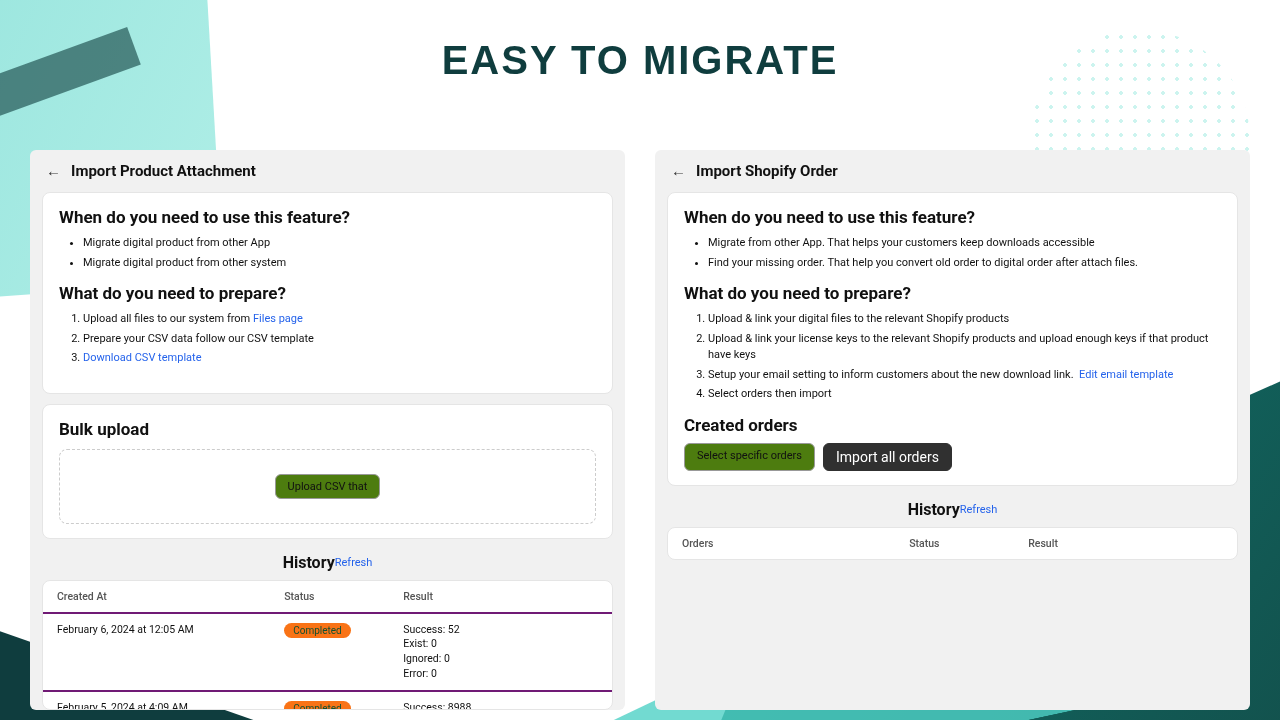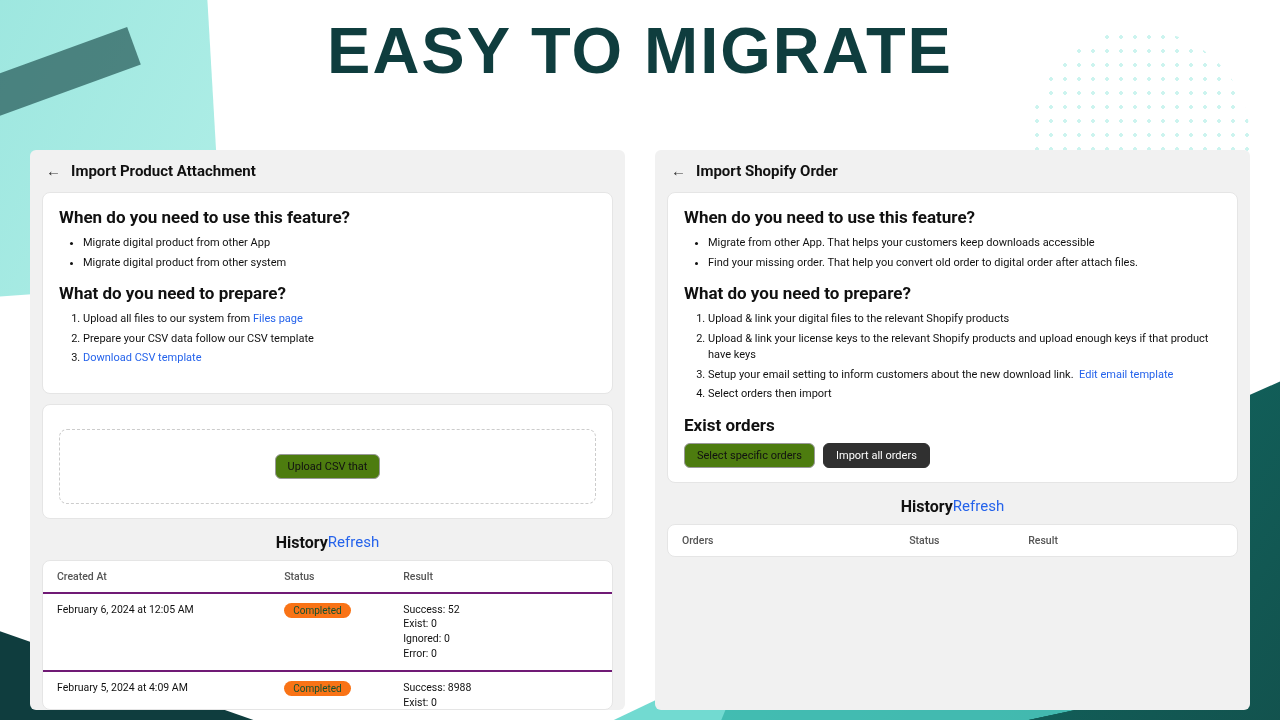--- a/index.html
+++ b/index.html
@@ -4,37 +4,37 @@
 <style>
 *{margin:0;padding:0;box-sizing:border-box;font-family:-apple-system,BlinkMacSystemFont,"Segoe UI",Roboto,sans-serif}
 body{width:1280px;height:720px;background:#fff;position:relative;overflow:hidden}
 .bg-deco{position:absolute;z-index:0}
 .deco-tl{top:-80px;left:-120px;width:400px;height:400px;background:linear-gradient(135deg,#4fd1c5 0%,#81e6d9 100%);transform:rotate(-20deg);opacity:0.6;clip-path:polygon(0 0,100% 0,70% 100%,0 80%)}
 .deco-tl2{top:60px;left:-60px;width:200px;height:40px;background:#0f3d3e;transform:rotate(-20deg);opacity:0.6}
 .deco-br{bottom:-100px;right:-50px;width:700px;height:400px;background:linear-gradient(135deg,#0f766e 0%,#134e4a 100%);transform:rotate(-8deg);clip-path:polygon(20% 40%,100% 0,100% 100%,0 100%)}
 .deco-br2{bottom:-40px;right:200px;width:500px;height:200px;background:#4fd1c5;transform:rotate(-12deg);clip-path:polygon(0 60%,100% 0,100% 100%,0 100%);opacity:0.8}
 .deco-bl{bottom:-50px;left:-30px;width:400px;height:200px;background:#0f3d3e;transform:rotate(8deg);clip-path:polygon(0 40%,100% 80%,80% 100%,0 100%)}
 .dots{position:absolute;top:30px;right:30px;width:220px;height:220px;background-image:radial-gradient(#81e6d9 2px,transparent 2px);background-size:14px 14px;opacity:0.4;border-radius:50%}
-.hero-title{position:absolute;top:13px;left:0;right:0;text-align:center;font-size:65px;font-weight:900;color:#0f3d3e;letter-spacing:2px;z-index:2;font-family:"Arial Black",sans-serif}
+.hero-title{position:absolute;top:38px;left:0;right:0;text-align:center;font-size:40px;font-weight:900;color:#0f3d3e;letter-spacing:2px;z-index:2;font-family:"Arial Black",sans-serif}
 .panels{position:absolute;top:150px;left:30px;right:30px;bottom:10px;display:flex;gap:30px;z-index:3}
 .panel{flex:1;background:#f1f1f1;border-radius:6px;overflow:hidden;display:flex;flex-direction:column;font-size:11px;color:#111}
 .panel-header{display:flex;align-items:center;gap:10px;padding:12px 16px;font-size:15px;font-weight:700}
 .back-arrow{cursor:pointer;font-size:15px;color:#333}
 .card{background:#fff;border:1px solid #e5e5e5;border-radius:8px;margin:0 12px 10px;padding:14px 16px}
 .sec-title{font-weight:700;margin-bottom:8px;font-size:17px}
 .card ul,.card ol{margin-left:24px;margin-bottom:12px}
 .card li{margin-bottom:3px;line-height:1.5}
 .link{color:#2563eb;cursor:pointer}
 .upload-box{border:1px dashed #ccc;border-radius:8px;padding:24px;text-align:center;margin-top:10px}
 .btn-outline{display:inline-block;background:#4d7c0f;border:1px solid #999;border-radius:6px;padding:5px 12px;font-size:11px;cursor:pointer}
-.btn-dark{display:inline-block;background:#303030;color:#fff;border:1px solid #303030;border-radius:6px;padding:5px 12px;font-size:11px;cursor:pointer}
+.btn-dark{display:inline-block;background:#303030;color:#fff;border:1px solid #303030;border-radius:6px;padding:5px 12px;font-size:14px;cursor:pointer}
 .import-buttons{display:flex;gap:8px;margin-top:6px}
 .history-head{display:flex;justify-content:center;align-items:center;padding:4px 16px}
 .history-title{font-size:16px;font-weight:700}
-.refresh{color:#2563eb;font-size:15px;cursor:pointer}
+.refresh{color:#2563eb;font-size:11px;cursor:pointer}
 .table{background:#fff;border:1px solid #e5e5e5;border-radius:8px;margin:4px 12px 0;overflow:hidden}
 .thead,.trow{display:flex;padding:9px 14px}
 .thead{font-weight:500;color:#555;font-size:10.5px}
 .trow{border-top:2px solid #701a75;font-size:10.5px}
 .c1{flex:0 0 42%}.c2{flex:0 0 22%}.c3{flex:1}
 .badge{background:#f97316;color:#0f5132;border-radius:8px;padding:2px 9px;font-size:10px;display:inline-block}
 .result-lines div{line-height:1.4}
 </style>
 </head>
 <body>
@@ -64,20 +64,21 @@
       </ul>
       <div class="sec-title">What do you need to prepare?</div>
       <ol>
         <li><span>Upload all files to our system from </span><span class="link">Files page</span></li>
         <li>Prepare your CSV data follow our CSV template</li>
         <li><span class="link">Download CSV template</span></li>
       </ol>
     </div>
 
     <div class="card">
+      <div class="sec-title">Bulk upload</div>
       <div class="upload-box">
         <span class="btn-outline">Upload CSV that</span>
       </div>
     </div>
 
     <div class="history-head">
       <span class="history-title">History</span>
       <span class="refresh">Refresh</span>
     </div>
     <div class="table">
@@ -122,21 +123,21 @@
         <li>Migrate from other App. That helps your customers keep downloads accessible</li>
         <li>Find your missing order. That help you convert old order to digital order after attach files.</li>
       </ul>
       <div class="sec-title">What do you need to prepare?</div>
       <ol>
         <li>Upload &amp; link your digital files to the relevant Shopify products</li>
         <li>Upload &amp; link your license keys to the relevant Shopify products and upload enough keys if that product have keys</li>
         <li><span>Setup your email setting to inform customers about the new download link.</span>&nbsp;&nbsp;<span class="link">Edit email template</span></li>
         <li>Select orders then import</li>
       </ol>
-      <div class="sec-title">Exist orders</div>
+      <div class="sec-title">Created orders</div>
       <div class="import-buttons">
         <span class="btn-outline">Select specific orders</span>
         <span class="btn-dark">Import all orders</span>
       </div>
     </div>
 
     <div class="history-head">
       <span class="history-title">History</span>
       <span class="refresh">Refresh</span>
     </div>

